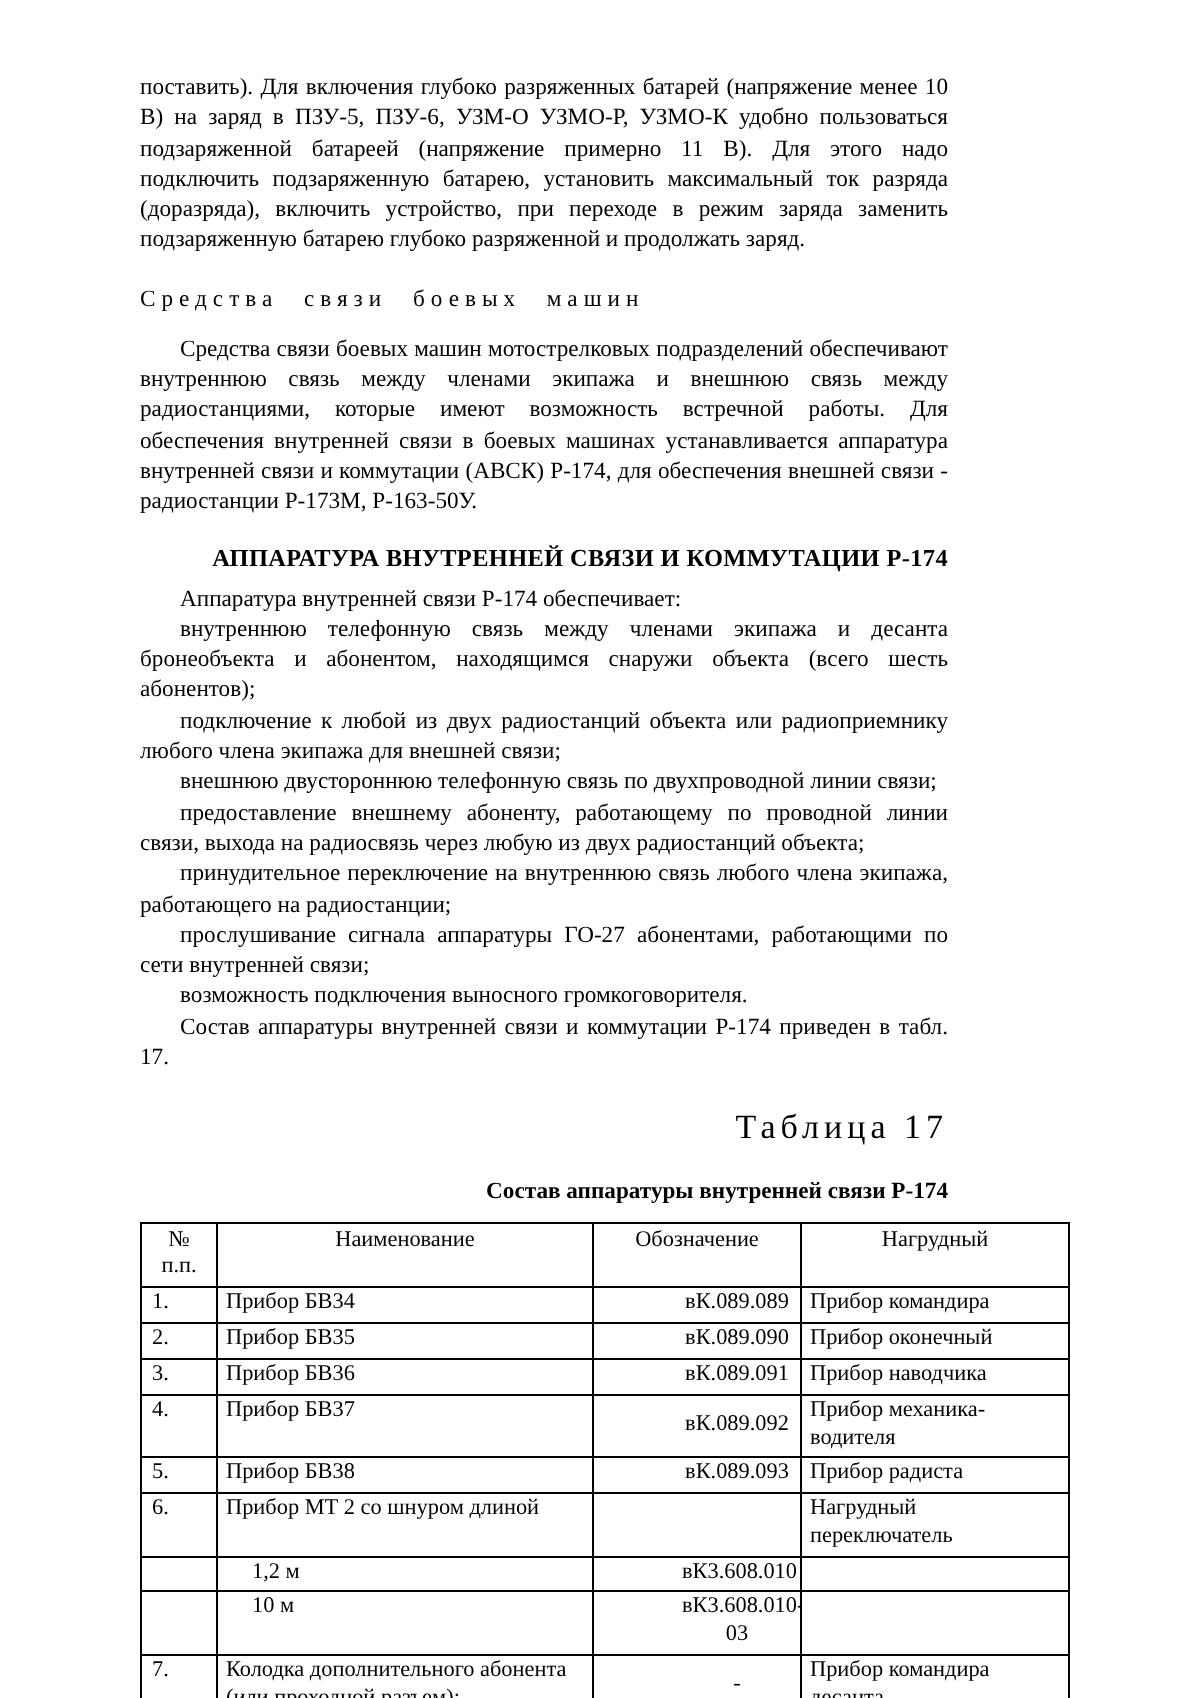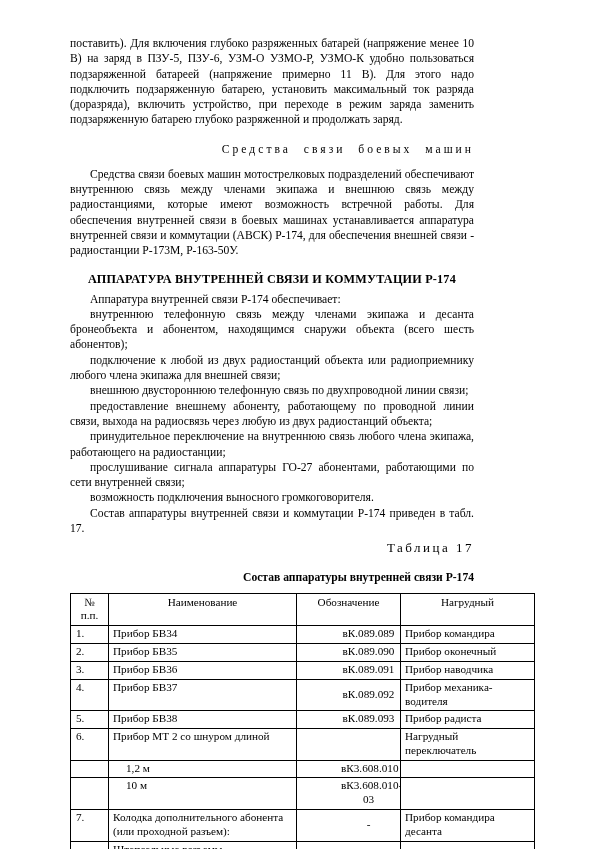--- a/index.html
+++ b/index.html
@@ -10,31 +10,31 @@
     font-family: "Liberation Serif", serif;
     padding: 36px 66px 0 70px;
     overflow: hidden;
   }
   .body {
     font-size: 11.6px; line-height: 15.3px;
     text-align: justify; margin: 0; text-indent: 20px;
   }
   .noindent { text-indent: 0; }
   .spaced {
-    font-weight: normal; text-align: right;
+    font-weight: normal; text-align: left;
     font-size: 11.6px; margin: 15px 0 11px;
     letter-spacing: 3px; word-spacing: 7px;
   }
   .chapter {
-    text-align: center; font-weight: bold;
+    text-align: right; font-weight: bold;
     font-size: 12.2px; margin: 13px 0 5px; letter-spacing: 0.2px;
   }
   .table-label {
-    text-align: right; font-size: 13px;
-    margin: 4px 0 0; letter-spacing: 2.5px;
+    text-align: right; font-size: 17px;
+    margin: 18px 0 0; letter-spacing: 2.5px;
   }
   .table-title {
     text-align: right; font-weight: bold;
     font-size: 11.6px; margin: 15px 0 9px;
   }
   table.comp {
     width: 100%; border-collapse: collapse; table-layout: fixed;
     font-size: 11.2px; line-height: 13.8px; margin: 2px 0 0 0;
   }
   table.comp th, table.comp td {

